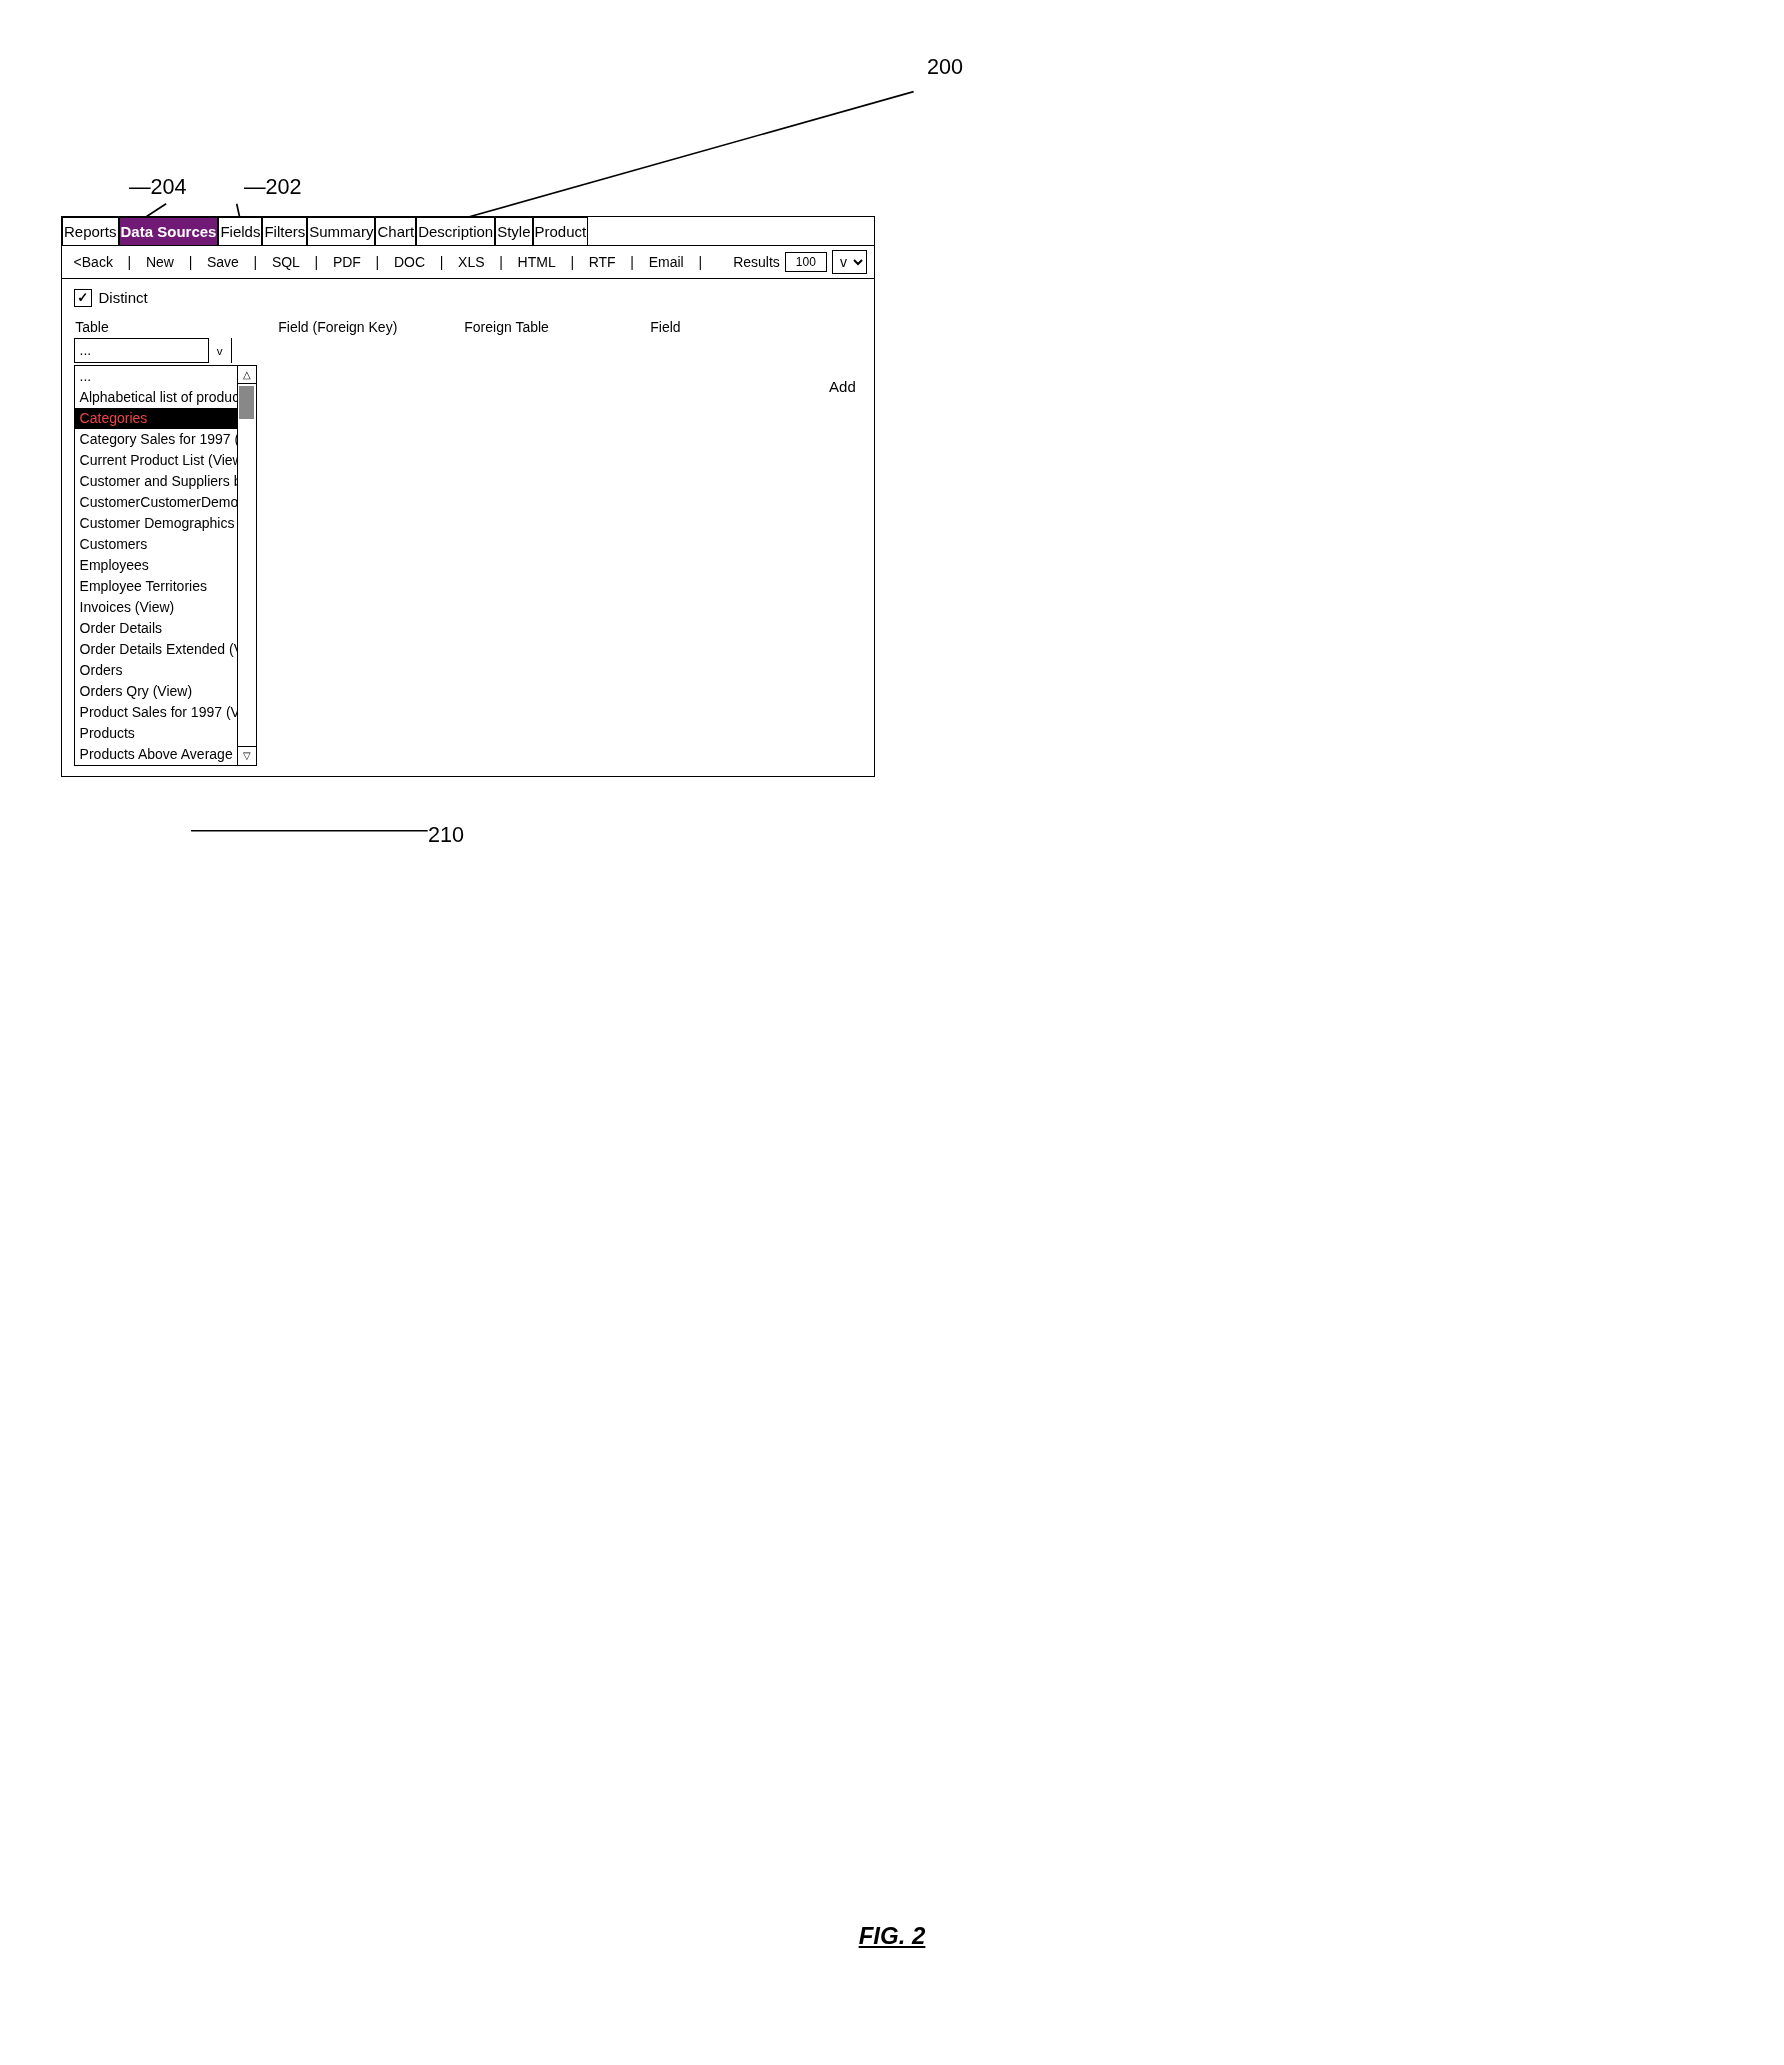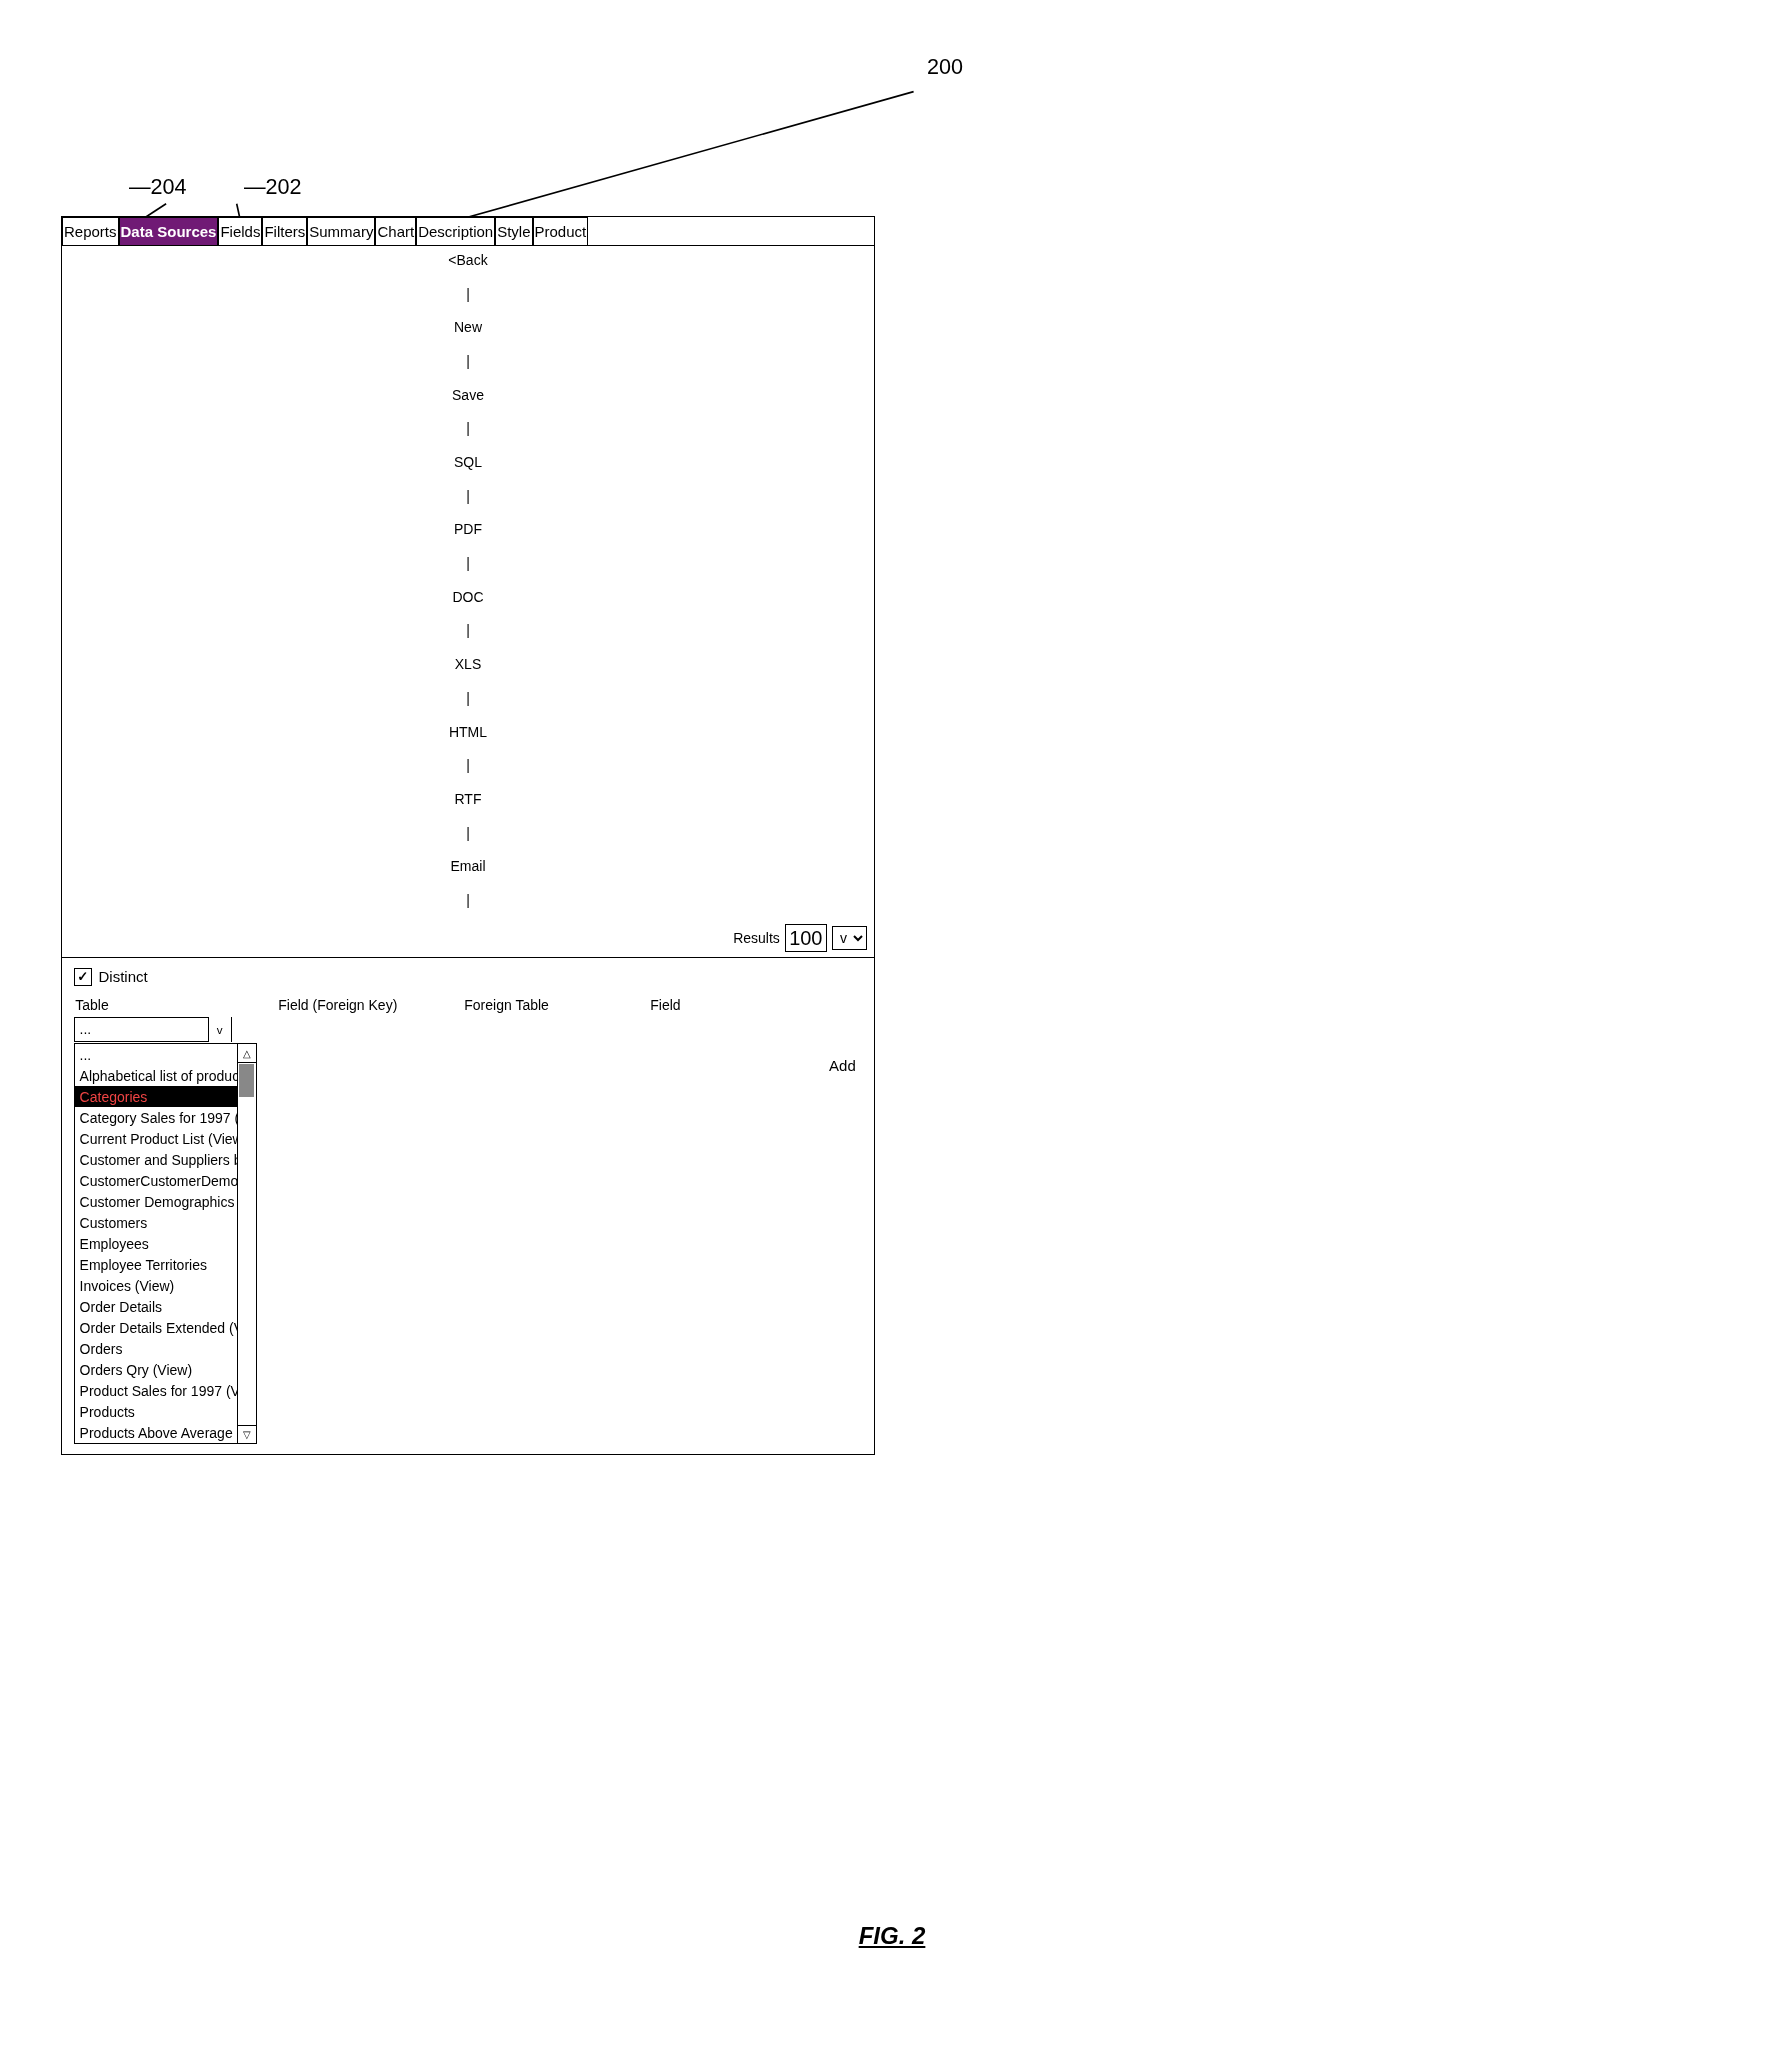--- a/index.html
+++ b/index.html
@@ -62,26 +62,26 @@
       color: #fff;
       font-weight: bold;
     }
     .tab + .tab {
       border-left: 1.7px solid #000;
     }
 
     
     .toolbar {
       display: flex;
-      flex-direction: column;
+      flex-direction: row;
       align-items: center;
       padding: 4.2px 6.6px;
       border-bottom: 1.7px solid #000;
       font-size: 14px;
-      gap: 16px;
+      gap: 8px;
     }
     .toolbar-item {
       padding: 1.7px 5px;
       cursor: pointer;
       white-space: nowrap;
     }
     .toolbar-sep {
       color: #000;
       padding: 0 1.7px;
     }
@@ -89,21 +89,21 @@
       margin-left: auto;
       display: flex;
       align-items: center;
       gap: 5px;
       font-size: 14px;
     }
     .results-input {
       border: 0.8px solid #000;
       width: 42px;
       padding: 1.7px 3.3px;
-      font-size: 20px;
+      font-size: 12px;
       text-align: center;
     }
     .results-dropdown {
       border: 0.8px solid #000;
       padding: 1.7px 3.3px;
       font-size: 14px;
       background: #fff;
     }
 
     

